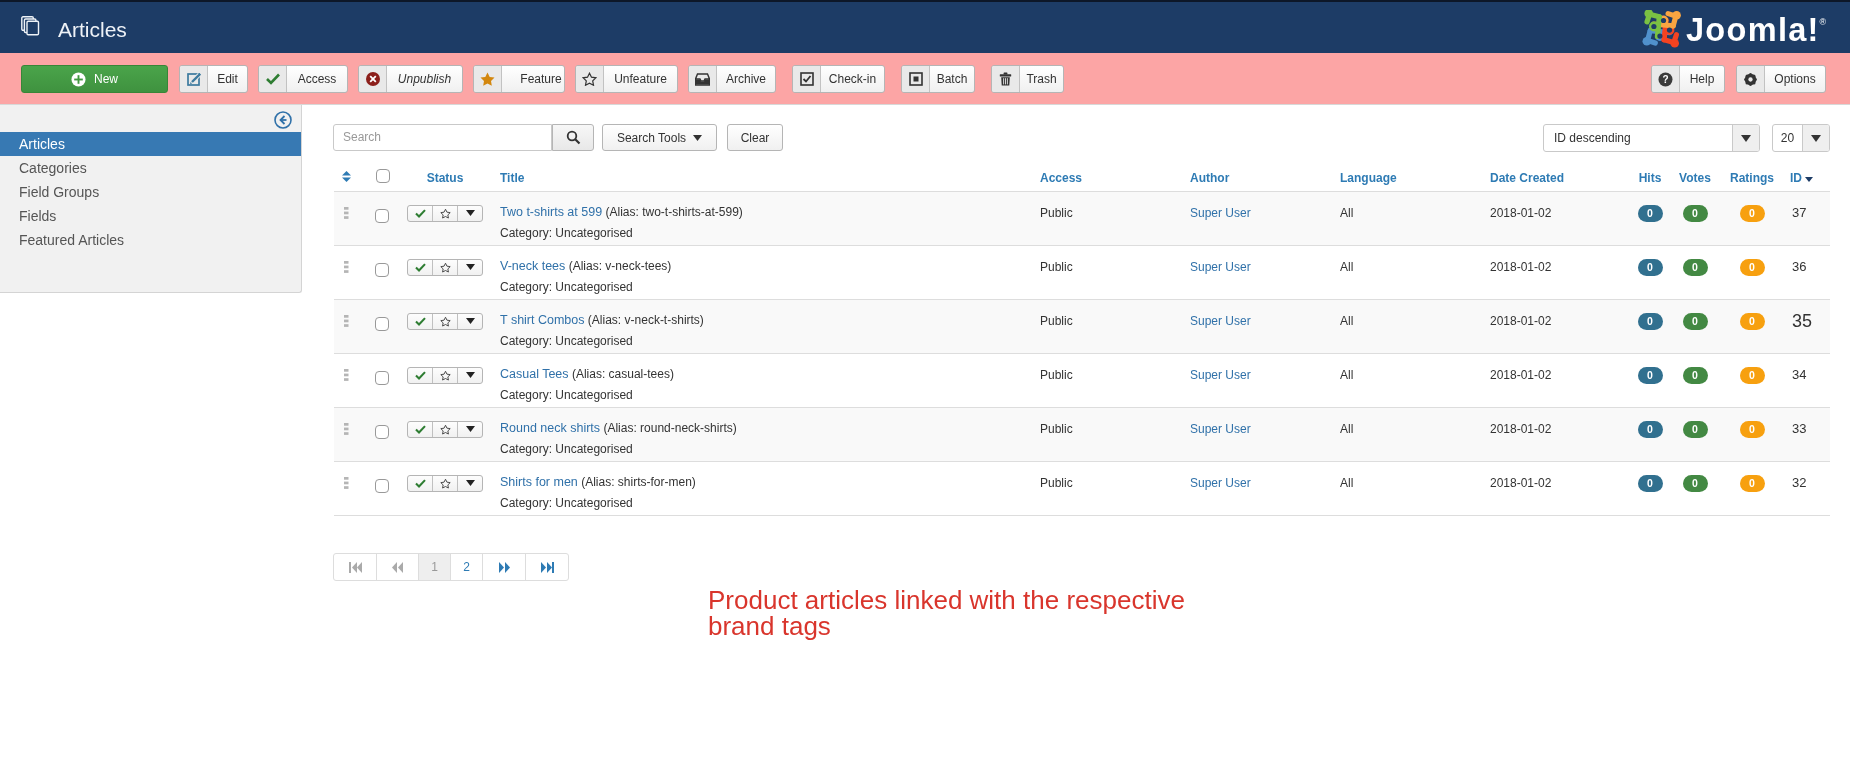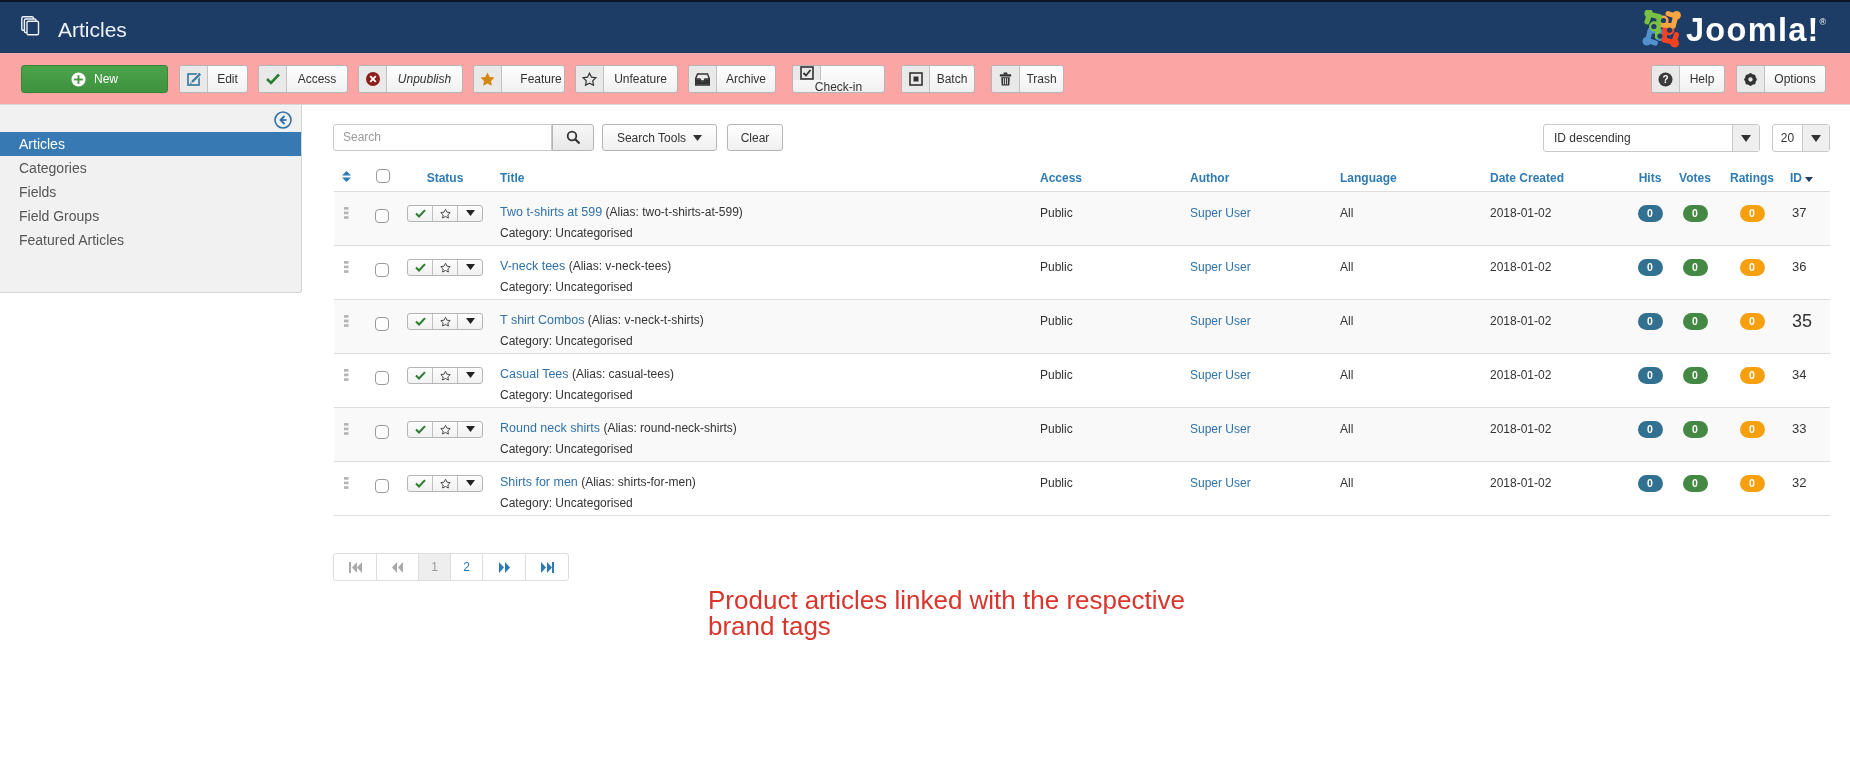--- a/index.html
+++ b/index.html
@@ -188,21 +188,21 @@
     </div>
   <div class="btn" style="left:688px; width:88px;">
       <span class="ic">
         <svg width="15" height="13" viewBox="0 0 15 13">
           <path d="M2.5 1 L12.5 1 L14.5 6 L14.5 12 L0.5 12 L0.5 6 Z M0.5 6 L5 6 L6 8 L9 8 L10 6 L14.5 6" fill="none" stroke="#333" stroke-width="1.4"></path>
           <path d="M1 6.5 L5 6.5 L6 8.5 L9 8.5 L10 6.5 L14 6.5 L14 11.5 L1 11.5 Z" fill="#333"></path>
         </svg>
       </span>
       <span class="tx">Archive</span>
     </div>
-  <div class="btn" style="left:792px; width:93px;flex-direction:column;">
+  <div class="btn" style="left:792px; width:93px;">
       <span class="ic">
         <svg width="14" height="14" viewBox="0 0 14 14">
           <rect x="1" y="1" width="12" height="12" fill="none" stroke="#333" stroke-width="1.6"></rect>
           <path d="M3.5 7 L6 9.5 L10.5 4" fill="none" stroke="#333" stroke-width="1.8"></path>
         </svg>
       </span>
       <span class="tx">Check-in</span>
     </div>
   <div class="btn" style="left:901px; width:74px;">
       <span class="ic">
@@ -254,22 +254,22 @@
 
 <div id="sb">
   <svg class="collapse" width="18" height="18" viewBox="0 0 18 18">
       <circle cx="9" cy="9" r="8" fill="none" stroke="#3071a9" stroke-width="1.6"></circle>
       <path d="M10.5 5 L6.5 9 L10.5 13" fill="none" stroke="#3071a9" stroke-width="1.8"></path>
       <path d="M6.5 9 L12.5 9" stroke="#3071a9" stroke-width="1.8"></path>
     </svg>
   <ul>
     <li class="act">Articles</li>
     <li>Categories</li>
+    <li>Field Groups</li>
     <li>Fields</li>
-    <li>Field Groups</li>
     <li>Featured Articles</li>
   </ul>
 </div>
 
 <div id="searchbox">Search</div>
 <div id="searchbtn">
     <svg width="15" height="15" viewBox="0 0 15 15">
       <circle cx="6" cy="6" r="4.3" fill="none" stroke="#333" stroke-width="1.8"></circle>
       <path d="M9.2 9.2 L13.5 13.5" stroke="#333" stroke-width="2.2"></path>
     </svg>

